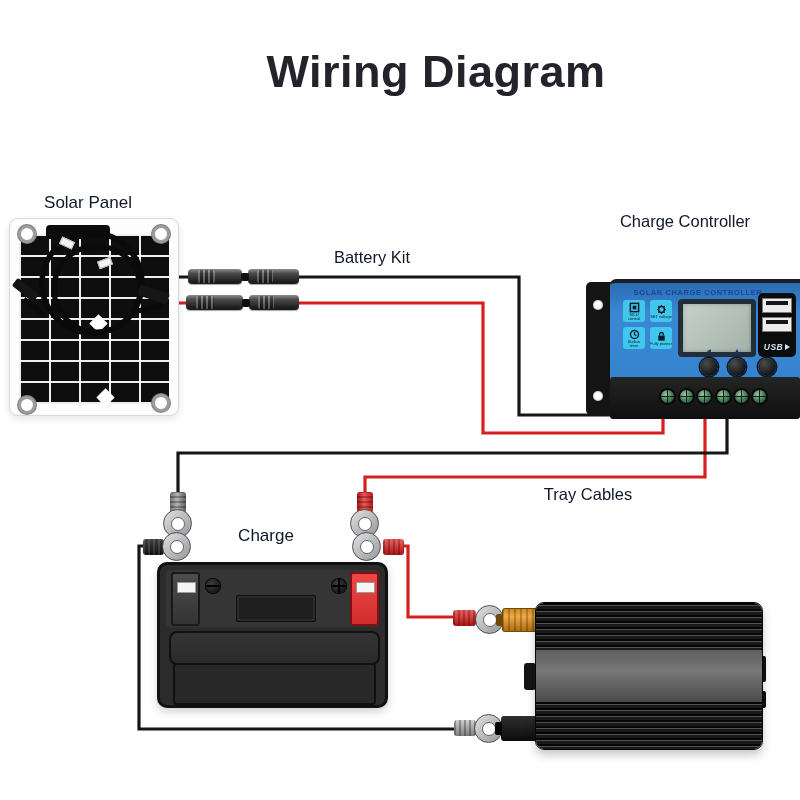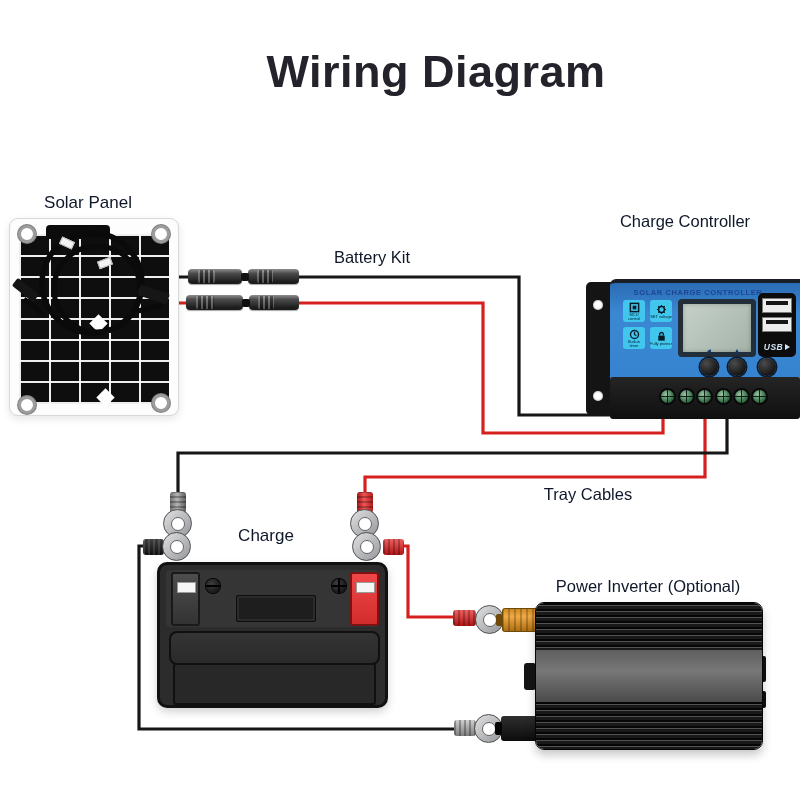--- a/index.html
+++ b/index.html
@@ -133,21 +133,20 @@
     <polyline class="wire-blk" points="152,546 139,546 139,729 462,729"></polyline>
     <polyline class="wire-red" points="392,546 408,546 408,617 458,617"></polyline>
   </svg>
 
   <div id="title" class="abs cmp">Wiring Diagram</div>
   <div class="abs cmp lbl" style="left:28px;top:193px;width:120px;font-size:17px;">Solar Panel</div>
   <div class="abs cmp lbl" style="left:312px;top:248px;width:120px;">Battery Kit</div>
   <div class="abs cmp lbl" style="left:605px;top:212px;width:160px;">Charge Controller</div>
   <div class="abs cmp lbl" style="left:206px;top:526px;width:120px;font-size:17px;">Charge</div>
   <div class="abs cmp lbl" style="left:528px;top:485px;width:120px;">Tray Cables</div>
-  <div class="abs cmp lbl" style="left:538px;top:577px;width:220px;">Power Inverter (Optional)</div>
 
   <div id="panel" class="abs cmp">
     <div id="cells" class="abs"></div>
     <div class="abs diamond" style="left:82px;top:98px;"></div>
     <div class="abs diamond" style="left:89px;top:172px;"></div>
     <div class="abs eyelet" style="left:8px;top:6px;"></div>
     <div class="abs eyelet" style="left:142px;top:6px;"></div>
     <div class="abs eyelet" style="left:8px;top:177px;"></div>
     <div class="abs eyelet" style="left:142px;top:175px;"></div>
     <div id="jbox" class="abs"></div>

